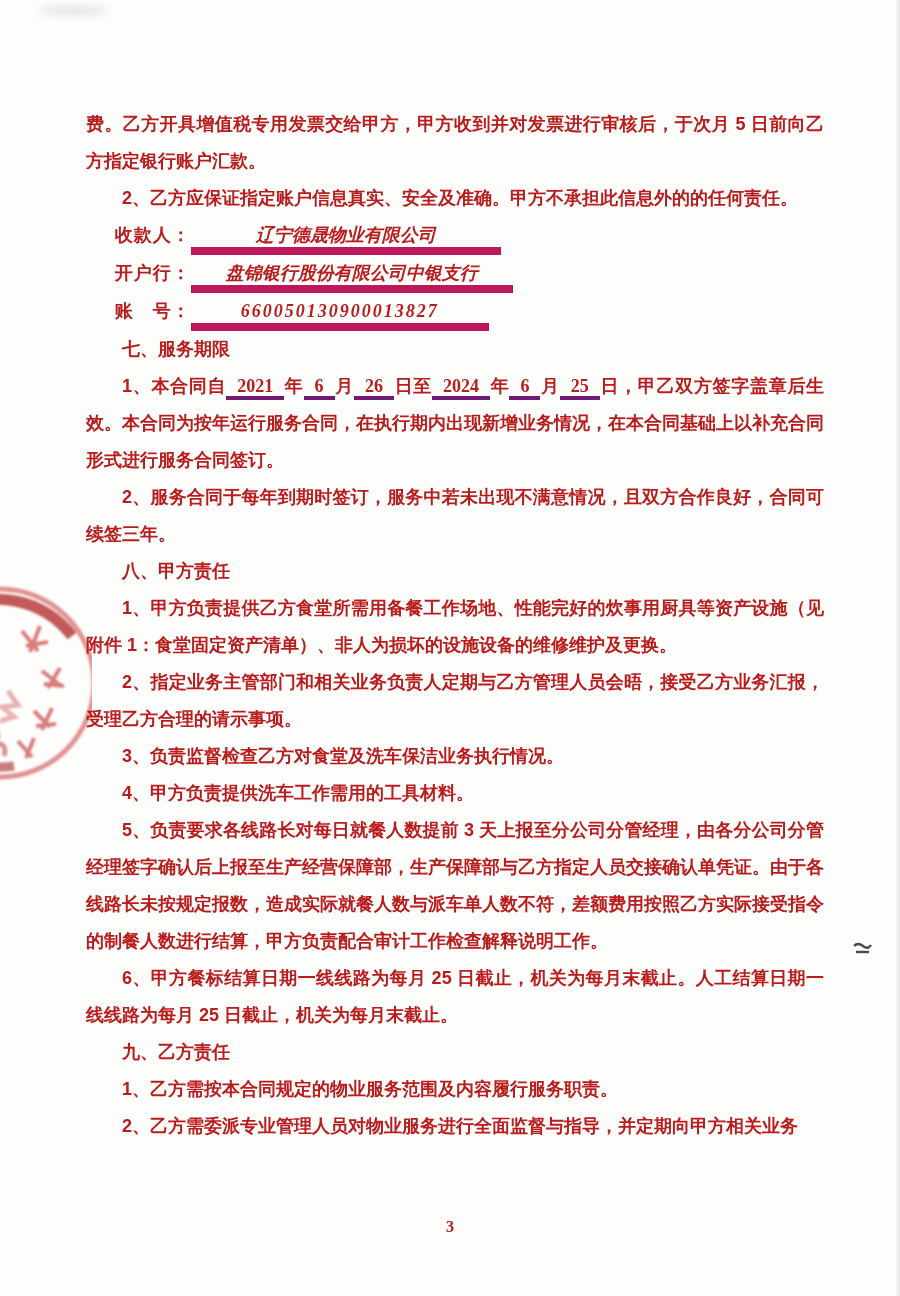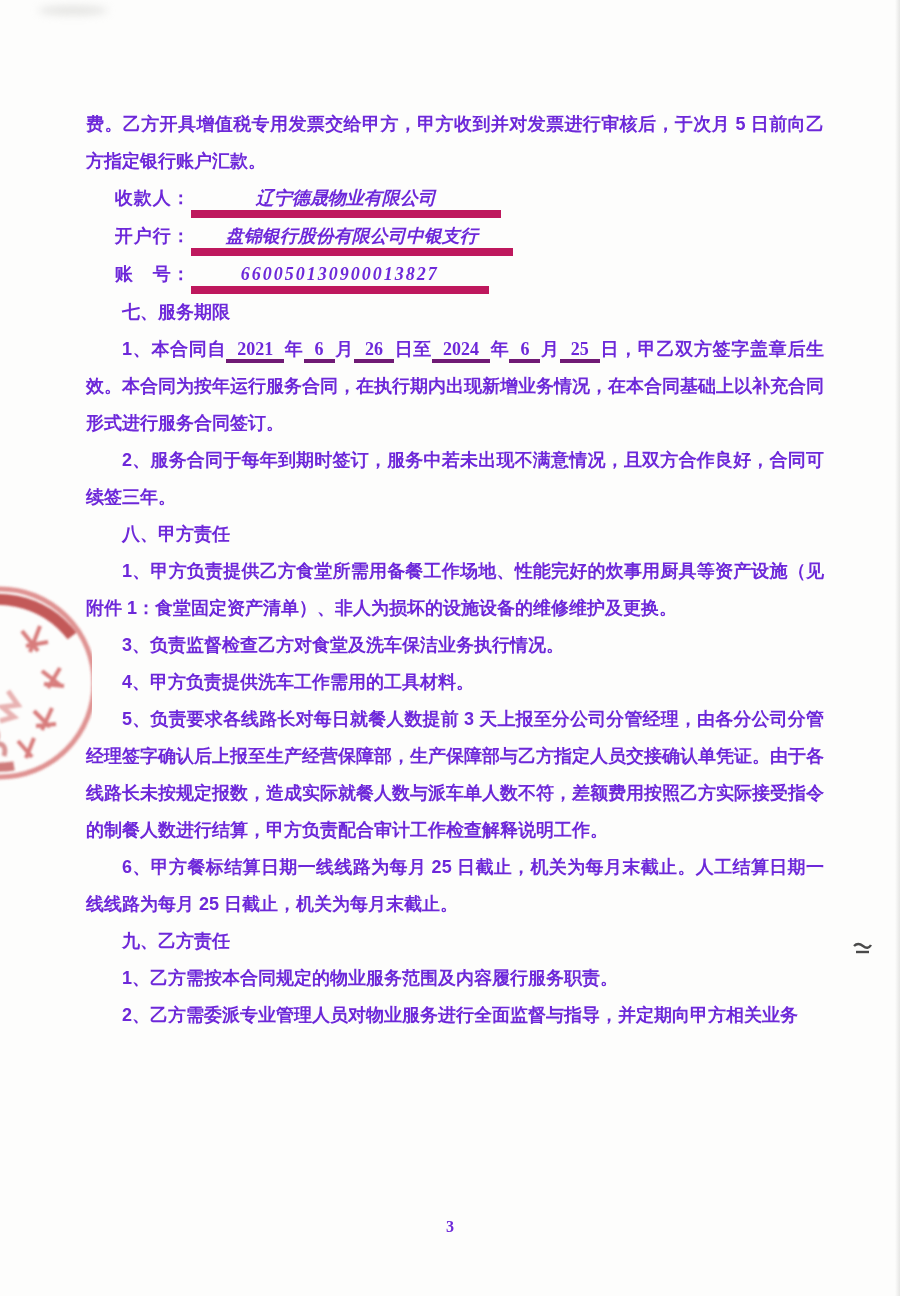--- a/index.html
+++ b/index.html
@@ -2,21 +2,21 @@
 <html><head>
 <meta charset="utf-8">
 <style>
   html,body{margin:0;padding:0;background:#ffffff;}
   .page{
     position:relative;
     width:900px;height:1296px;
     background:#fdfdfc;
     overflow:hidden;
     font-family:"Liberation Sans","DejaVu Sans",sans-serif;
-    color:#6d28d9;
+    color:#b91c1c;
     font-weight:600;
   }
   .scan-edge-right{
     position:absolute;top:0;right:0;width:5px;height:100%;
     background:linear-gradient(to left,#dcdcda,rgba(220,220,218,0));
     opacity:.7;
   }
   .scan-smudge-top{
     position:absolute;left:38px;top:6px;width:70px;height:9px;
     background:#c9c9c6;border-radius:50%;filter:blur(4px);opacity:.5;
@@ -96,20 +96,21 @@
     <svg width="22" height="16" viewBox="0 0 22 16" xmlns="http://www.w3.org/2000/svg">
       <path d="M3,5 q4,-4 9,0 t8,-1" stroke="#2a2a2a" stroke-width="2.4" fill="none" opacity="0.85"></path>
       <path d="M5,11 h13" stroke="#2a2a2a" stroke-width="2.4" fill="none" opacity="0.85"></path>
     </svg>
   </div>
 
   <div class="content">
 
     <p class="cont">费。乙方开具增值税专用发票交给甲方，甲方收到并对发票进行审核后，于次月 5 日前向乙方指定银行账户汇款。</p>
 
+    <p class="para">2、乙方应保证指定账户信息真实、安全及准确。甲方不承担此信息外的的任何责任。</p>
 
     <p class="field">
       <span class="field-label">收款人：</span><span class="blank blank-payee">辽宁德晟物业有限公司</span>
     </p>
 
     <p class="field">
       <span class="field-label">开户行：</span><span class="blank blank-bank">盘锦银行股份有限公司中银支行</span>
     </p>
 
     <p class="field">
@@ -118,20 +119,21 @@
 
     <p class="heading">七、服务期限</p>
 
     <p class="para"><span>1、本合同自</span><span class="u">2021</span><span>年</span><span class="u">6</span><span>月</span><span class="u">26</span><span>日至</span><span class="u">2024</span><span>年</span><span class="u">6</span><span>月</span><span class="u">25</span><span>日，甲乙双方签字盖章后生效。本合同为按年运行服务合同，在执行期内出现新增业务情况，在本合同基础上以补充合同形式进行服务合同签订。</span></p>
 
     <p class="para">2、服务合同于每年到期时签订，服务中若未出现不满意情况，且双方合作良好，合同可续签三年。</p>
 
     <p class="heading">八、甲方责任</p>
 
     <p class="para">1、甲方负责提供乙方食堂所需用备餐工作场地、性能完好的炊事用厨具等资产设施（见附件 1：食堂固定资产清单）、非人为损坏的设施设备的维修维护及更换。</p>
+    <p class="para">2、指定业务主管部门和相关业务负责人定期与乙方管理人员会晤，接受乙方业务汇报，受理乙方合理的请示事项。</p>
     <p class="para">3、负责监督检查乙方对食堂及洗车保洁业务执行情况。</p>
     <p class="para">4、甲方负责提供洗车工作需用的工具材料。</p>
     <p class="para">5、负责要求各线路长对每日就餐人数提前 3 天上报至分公司分管经理，由各分公司分管经理签字确认后上报至生产经营保障部，生产保障部与乙方指定人员交接确认单凭证。由于各线路长未按规定报数，造成实际就餐人数与派车单人数不符，差额费用按照乙方实际接受指令的制餐人数进行结算，甲方负责配合审计工作检查解释说明工作。</p>
     <p class="para">6、甲方餐标结算日期一线线路为每月 25 日截止，机关为每月末截止。人工结算日期一线线路为每月 25 日截止，机关为每月末截止。</p>
 
     <p class="heading">九、乙方责任</p>
 
     <p class="para">1、乙方需按本合同规定的物业服务范围及内容履行服务职责。</p>
     <p class="para">2、乙方需委派专业管理人员对物业服务进行全面监督与指导，并定期向甲方相关业务</p>
 

